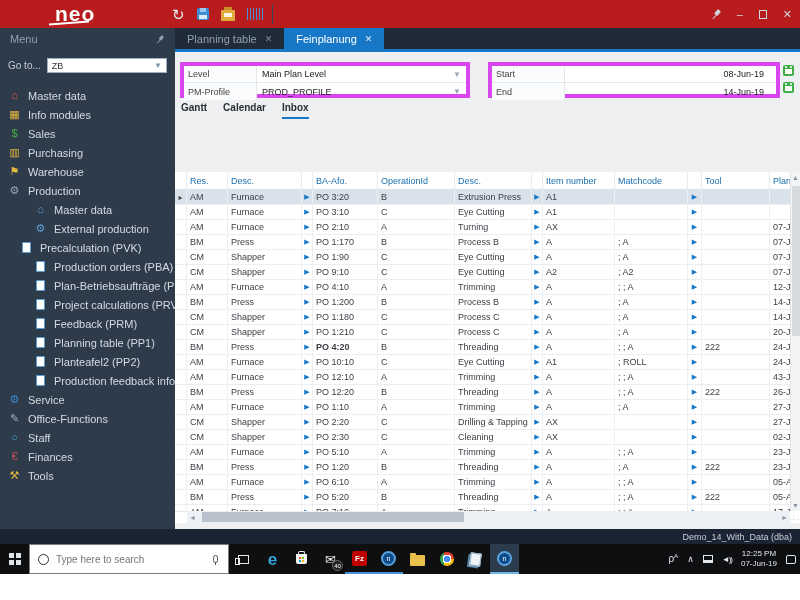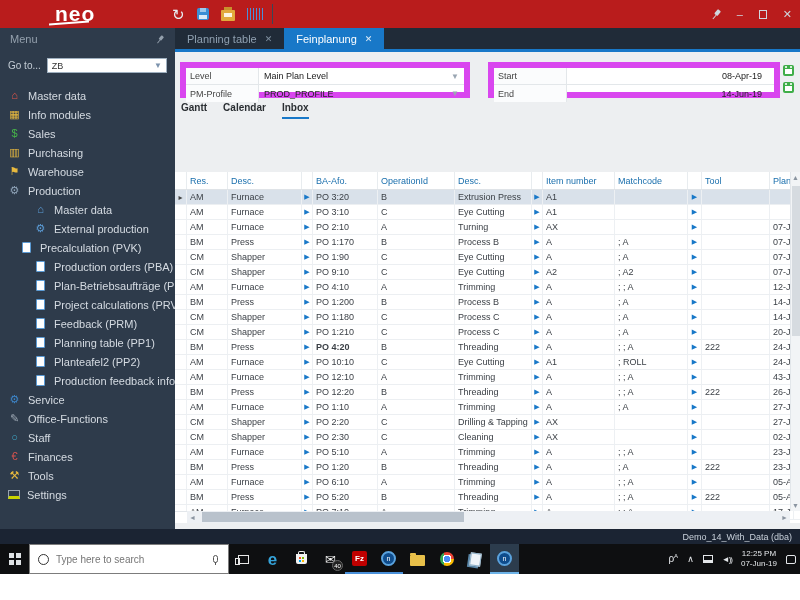--- a/index.html
+++ b/index.html
@@ -44,21 +44,21 @@
 
   
   .tabstrip { position:absolute; left:175px; top:28px; width:625px; height:21px; background:#202b38; display:flex; }
   .tabstrip-underline { position:absolute; left:175px; top:49px; width:625px; height:3px; background:#1878c8; }
   .tab { display:flex; align-items:center; gap:8px; padding:0 12px; font-size:11px; color:#8fa0b0; }
   .tab.active { background:#1878c8; color:#fff; }
   .tabx { font-size:9px; opacity:0.85; }
   .main { position:absolute; left:175px; top:52px; width:625px; height:477px; background:#edeff1; }
 
   
-  .formbox { position:absolute; border:6px solid #d946ef; background:#fff; }
+  .formbox { position:absolute; border:4px solid #d946ef; background:#fff; }
   .fb-left { left:5px; top:10px; width:290px; height:36px; }
   .fb-right { left:313px; top:10px; width:292px; height:36px; }
   .frow { height:17px; display:flex; border-bottom:1px solid #e3e7ea; }
   .frow:last-child { border-bottom:none; }
   .flabel { width:73px; padding:0 4px; font-size:9px; color:#444; display:flex; align-items:center; border-right:1px solid #e3e7ea; background:#fbfcfd; }
   .fvalue { flex:1; padding:0 5px; font-size:9px; color:#222; display:flex; align-items:center; justify-content:space-between; }
   .fvalue.r { justify-content:flex-end; padding-right:12px; }
   .dd-arrow { color:#9aa6b2; font-size:8px; }
   .cal { position:absolute; width:11px; height:11px; background:#3fae49; border-radius:2px; }
   .cal::after { content:""; position:absolute; left:2px; top:4px; right:2px; bottom:2px; background:#fff; }
@@ -254,24 +254,20 @@
           <span>Staff</span>
         </div>
         <div class="nav-item" style="padding-left: 8px;">
           <span class="glyph" style="color: rgb(217, 83, 79);">€</span>
           <span>Finances</span>
         </div>
         <div class="nav-item" style="padding-left: 8px;">
           <span class="glyph" style="color: rgb(232, 185, 62);">⚒</span>
           <span>Tools</span>
         </div>
-        <div class="nav-item" style="padding-left: 8px;">
-          <span class="icon-monitor"></span>
-          <span>Settings</span>
-        </div>
       </div>
   </div>
 
   <div class="tabstrip">
       <div class="tab">
         <span>Planning table</span>
         <span class="tabx">✕</span>
       </div>
       <div class="tab active">
         <span>Feinplanung</span>
@@ -294,21 +290,21 @@
         <div class="fvalue">
           <span>PROD_PROFILE</span>
           <span class="dd-arrow">▼</span>
         </div>
       </div>
     </div>
     <div class="formbox fb-right">
       <div class="frow">
         <div class="flabel">Start</div>
         <div class="fvalue r">
-          <span>08-Apr-19</span>
+          <span>08-Jun-19</span>
         </div>
       </div>
       <div class="frow">
         <div class="flabel">End</div>
         <div class="fvalue r">
           <span>14-Jun-19</span>
         </div>
       </div>
     </div>
     <span class="cal cal1"></span>

